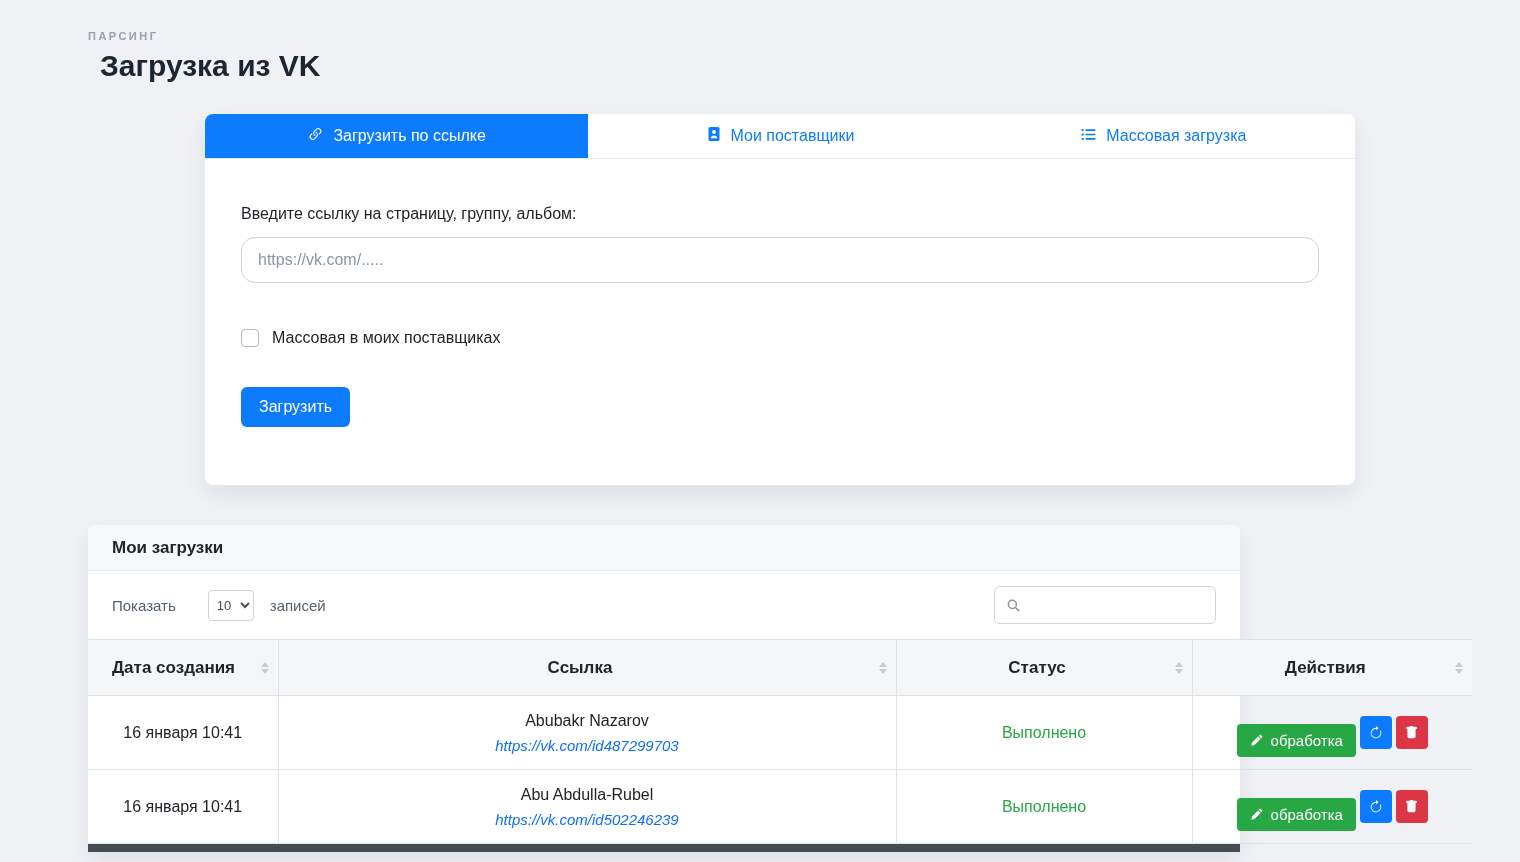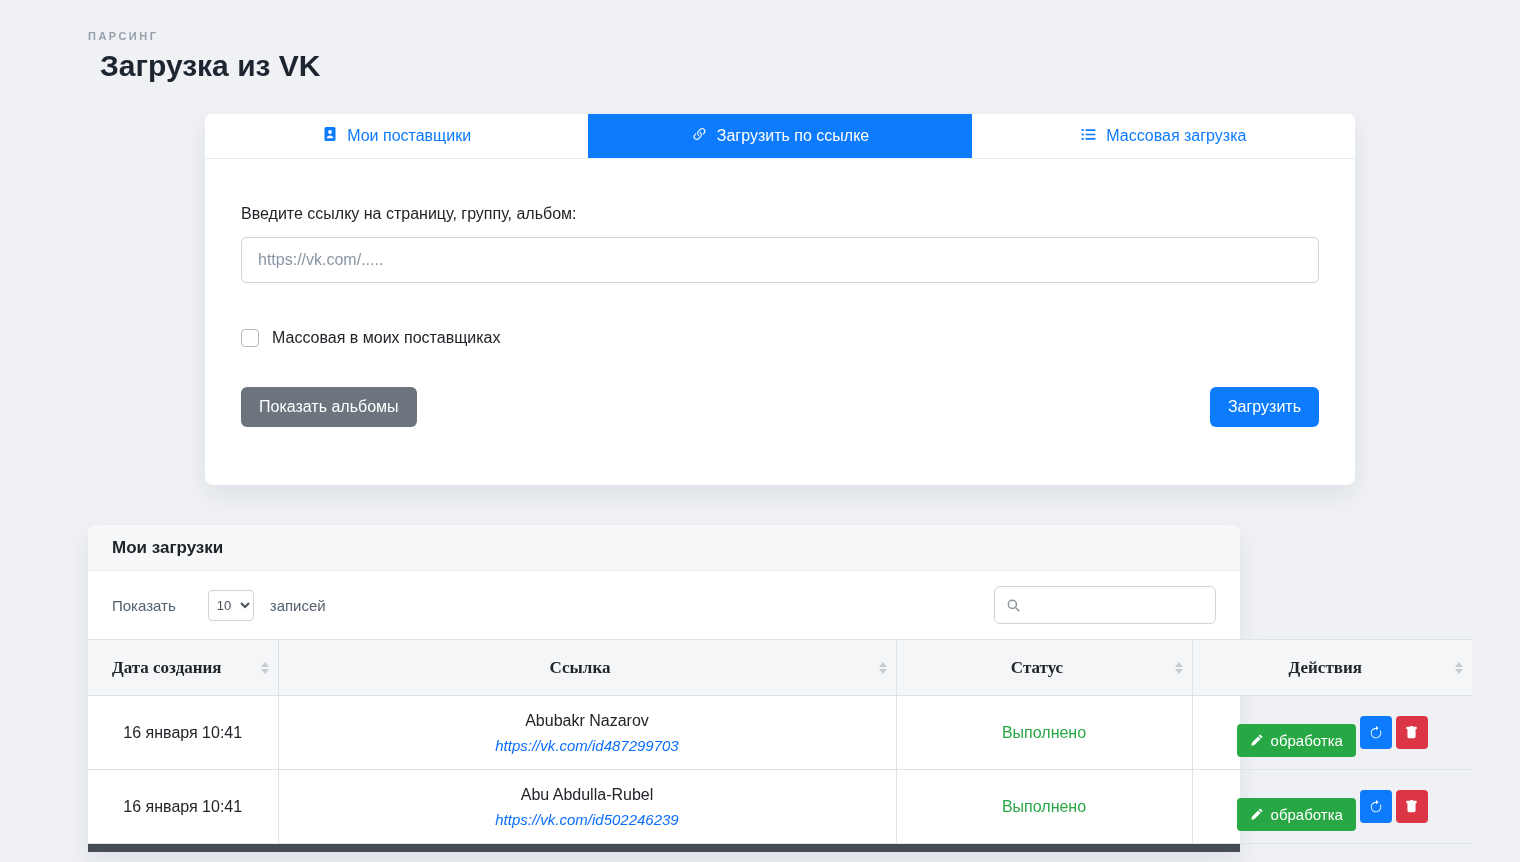--- a/index.html
+++ b/index.html
@@ -32,21 +32,21 @@
     font-size:16px;color:var(--primary);cursor:pointer;background:#fff;
   }
   .tab:first-child{border-radius:8px 0 0 0}
   .tab:last-child{border-radius:0 8px 0 0}
   .tab.active{background:var(--primary);color:#fff}
   .tab svg{flex:0 0 auto}
 
   .uploader-body{padding:46px 36px 58px}
   .field-label{font-size:16px;color:#212529;margin:0 0 14px}
   .url-input{
-    display:block;width:100%;height:46px;border:1px solid #ced4da;border-radius:5px;
+    display:block;width:100%;height:46px;border:1px solid #ced4da;border-radius:14px;
     padding:0 16px;font-size:16px;color:#495057;font-family:inherit;outline:none;
   }
   .url-input::placeholder{color:#8896a4}
   .checkbox-row{margin-top:46px;display:flex;align-items:center;gap:13px;font-size:16px}
   .checkbox{width:18px;height:18px;border:1px solid #b0b8c1;border-radius:4px;background:#fff;cursor:pointer}
   .actions-row{margin-top:40px;display:flex;justify-content:space-between;align-items:center}
   .btn{border:none;border-radius:6px;font-size:16px;padding:11px 18px;color:#fff;font-family:inherit;cursor:pointer}
   .btn-secondary{background:var(--secondary)}
   .btn-primary{background:var(--primary)}
 
@@ -69,21 +69,21 @@
   .search-box{
     display:flex;align-items:center;width:222px;height:38px;border:1px solid #ced4da;
     border-radius:6px;padding:0 11px;gap:8px;background:#fff;
   }
   .search-input{border:none;outline:none;flex:1;min-width:0;font-size:15px;font-family:inherit;color:#495057}
 
   table.downloads-table{width:100%;border-collapse:collapse;table-layout:fixed}
   .downloads-table th{
     background:#f4f6f8;font-size:17px;font-weight:700;color:#212529;height:56px;
     position:relative;text-align:center;border-top:1px solid var(--border);
-    border-bottom:1px solid var(--border);padding:0 26px 0 12px;font-family:Liberation Serif, serif;
+    border-bottom:1px solid var(--border);padding:0 26px 0 12px;
   }
   .downloads-table th.col-date{text-align:left;padding-left:24px}
   .downloads-table th:not(:last-child),
   .downloads-table td:not(:last-child){border-right:1px solid var(--border)}
   .downloads-table td{
     border-bottom:1px solid var(--border);text-align:center;font-size:16px;
     padding:12px;vertical-align:middle;
   }
   .sort{position:absolute;right:9px;top:50%;transform:translateY(-50%);display:flex;flex-direction:column;gap:2px}
   .sort i{display:block;width:0;height:0;border-left:4px solid transparent;border-right:4px solid transparent}
@@ -109,38 +109,38 @@
 </head>
 <body>
 
 <div class="page-header">
   <div class="kicker">ПАРСИНГ</div>
   <h1 class="page-title">Загрузка из VK</h1>
 </div>
 
 <div class="uploader-card">
   <div class="tabs">
+    <div class="tab active">
+      <span>
+        <svg width="17" height="17" viewBox="0 0 16 16" fill="currentColor">
+            <path d="M4.715 6.542 3.343 7.914a3 3 0 1 0 4.243 4.243l1.828-1.829A3 3 0 0 0 8.586 5.5L8 6.086a1 1 0 0 0-.154.199 2 2 0 0 1 .861 3.337L6.88 11.45a2 2 0 1 1-2.83-2.83l.793-.792a4 4 0 0 1-.128-1.287z"></path>
+            <path d="M6.586 4.672A3 3 0 0 0 7.414 9.5l.775-.776a2 2 0 0 1-.896-3.346L9.12 3.55a2 2 0 1 1 2.83 2.83l-.793.792c.112.42.155.855.128 1.287l1.372-1.372a3 3 0 1 0-4.243-4.243z"></path>
+          </svg>
+      </span>
+      <span>Загрузить по ссылке</span>
+    </div>
     <div class="tab">
       <span>
         <svg width="16" height="16" viewBox="0 0 16 16">
             <rect x="2.5" y="1" width="11" height="14" rx="1.6" fill="currentColor"></rect>
             <circle cx="8" cy="6" r="1.9" fill="#fff"></circle>
             <path d="M4.8 12.3c0-1.7 1.4-2.7 3.2-2.7s3.2 1 3.2 2.7z" fill="#fff"></path>
           </svg>
       </span>
       <span>Мои поставщики</span>
-    </div>
-    <div class="tab active">
-      <span>
-        <svg width="17" height="17" viewBox="0 0 16 16" fill="currentColor">
-            <path d="M4.715 6.542 3.343 7.914a3 3 0 1 0 4.243 4.243l1.828-1.829A3 3 0 0 0 8.586 5.5L8 6.086a1 1 0 0 0-.154.199 2 2 0 0 1 .861 3.337L6.88 11.45a2 2 0 1 1-2.83-2.83l.793-.792a4 4 0 0 1-.128-1.287z"></path>
-            <path d="M6.586 4.672A3 3 0 0 0 7.414 9.5l.775-.776a2 2 0 0 1-.896-3.346L9.12 3.55a2 2 0 1 1 2.83 2.83l-.793.792c.112.42.155.855.128 1.287l1.372-1.372a3 3 0 1 0-4.243-4.243z"></path>
-          </svg>
-      </span>
-      <span>Загрузить по ссылке</span>
     </div>
     <div class="tab">
       <span>
         <svg width="17" height="17" viewBox="0 0 16 16" fill="currentColor">
             <rect x="1.5" y="2.8" width="2" height="2" rx=".4"></rect>
             <rect x="1.5" y="7" width="2" height="2" rx=".4"></rect>
             <rect x="1.5" y="11.2" width="2" height="2" rx=".4"></rect>
             <rect x="5.2" y="3" width="9.3" height="1.6" rx=".3"></rect>
             <rect x="5.2" y="7.2" width="9.3" height="1.6" rx=".3"></rect>
             <rect x="5.2" y="11.4" width="9.3" height="1.6" rx=".3"></rect>
@@ -153,21 +153,20 @@
   <div class="uploader-body">
     <p class="field-label">Введите ссылку на страницу, группу, альбом:</p>
     <input class="url-input" type="text" placeholder="https://vk.com/....." style="">
 
     <div class="checkbox-row">
       <span class="checkbox"></span>
       <span>Массовая в моих поставщиках</span>
     </div>
 
     <div class="actions-row">
-      <button class="btn btn-secondary">Показать альбомы</button>
       <button class="btn btn-primary">Загрузить</button>
     </div>
   </div>
 </div>
 
 <div class="downloads-card">
   <div class="downloads-header">Мои загрузки</div>
 
   <div class="controls">
     <div class="show-group">

